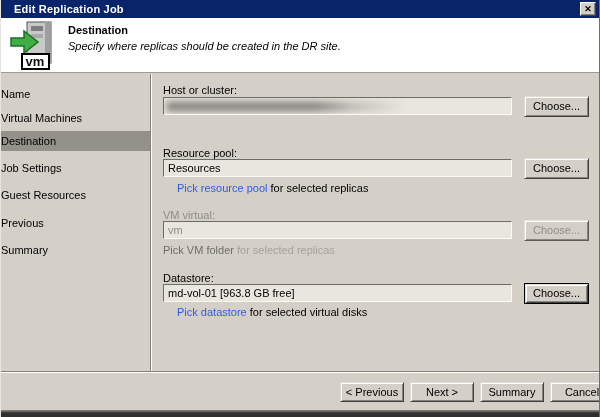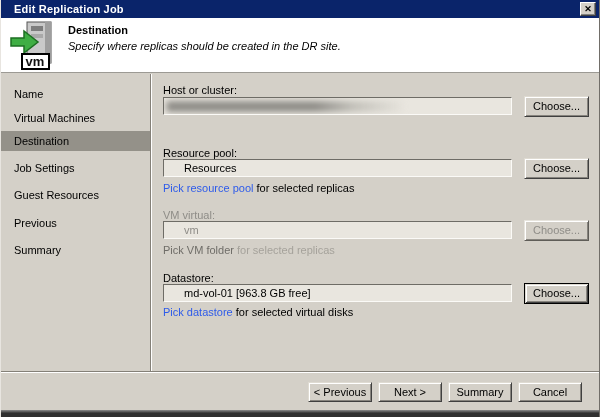--- a/index.html
+++ b/index.html
@@ -31,65 +31,65 @@
   .header-icon{position:absolute;left:8px;top:3px;}
   .header-title{position:absolute;left:67px;top:6px;font-weight:bold;}
   .header-subtitle{position:absolute;left:67px;top:22px;font-style:italic;}
   
   .sidebar-divider{
     position:absolute;left:149px;top:74px;width:2px;height:297px;
     border-left:1px solid #848078;border-right:1px solid #ffffff;
   }
   .nav-item{
     position:absolute;left:0;width:149px;height:20px;
-    line-height:20px;padding-left:13px;
+    line-height:20px;
   }
   .nav-item.selected{background:#949189;}
   
   .form-label{position:absolute;left:162px;}
   .field{
     position:absolute;left:162px;width:349px;height:18px;
     background:#e9e6df;
     border:1px solid;border-color:#6e6c66 #fbfaf7 #fbfaf7 #6e6c66;
-    line-height:16px;padding:0 20px;white-space:nowrap;overflow:hidden;
+    line-height:16px;padding:0 4px;white-space:nowrap;overflow:hidden;
   }
   .redacted-blob{
     position:absolute;left:2px;top:3px;height:11px;width:240px;
     background:linear-gradient(90deg,#8f8d88 0%,#8f8d88 62%,#c2c0b9 78%,rgba(233,230,223,0) 100%);
     filter:blur(3px);border-radius:4px;
   }
   .choose-btn{
     position:absolute;left:523px;width:65px;height:21px;
     background:#d4d0c8;color:#000;
     border:1px solid;border-color:#dfdbd2 #404040 #404040 #dfdbd2;
     box-shadow:inset 1px 1px 0 #ffffff,inset -1px -1px 0 #87847e;
     text-align:center;line-height:19px;
   }
   .choose-btn.default{
     border:1px solid #000000;
     box-shadow:inset 1px 1px 0 #dfdbd2,inset -1px -1px 0 #404040,
                inset 2px 2px 0 #ffffff,inset -2px -2px 0 #87847e;
   }
   .choose-btn.disabled{color:#8f8d88;border-color:#e7e4dd #5f5d58 #5f5d58 #e7e4dd;}
   .link-line{position:absolute;left:162px;white-space:nowrap;}
-  .link{color:#2e5bea;}
+  .link{color:#2e5bea;margin-left:14px;}
   .disabled-text{color:#8f8d88;}
   .disabled-link{color:#6f6d68;}
   .disabled-suffix{color:#a5a29b;}
   
   .footer-sep{
     position:absolute;left:0;right:0;top:371px;height:2px;
     border-top:1px solid #848078;border-bottom:1px solid #ffffff;
   }
   .footer-btn{
     position:absolute;top:382px;width:64px;height:20px;
     background:#d4d0c8;color:#000;
     border:1px solid;border-color:#dfdbd2 #404040 #404040 #dfdbd2;
     box-shadow:inset 1px 1px 0 #ffffff,inset -1px -1px 0 #87847e;
-    text-align:center;line-height:18px;
+    text-align:center;line-height:18px;margin-left:32px;
   }
   .bottom-strip{
     position:absolute;left:0;right:0;bottom:0;height:7px;
     background:linear-gradient(#8a8a8a,#2f2f2f 45%,#2f2f2f);
   }
 </style>
 </head>
 <body>
 
 <div id="window">

